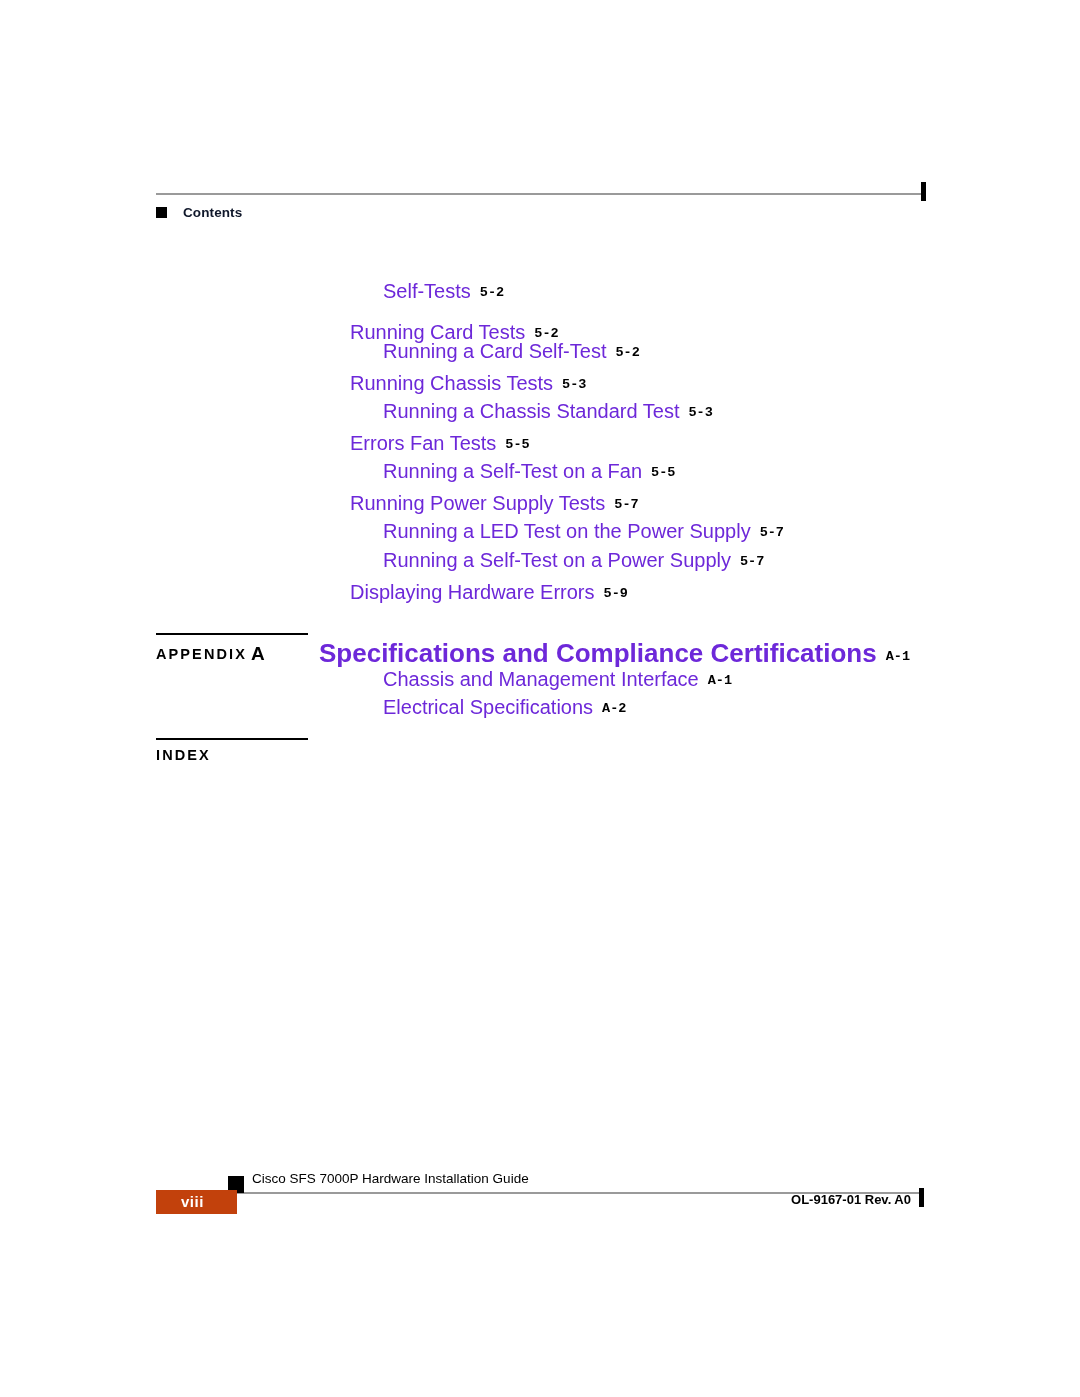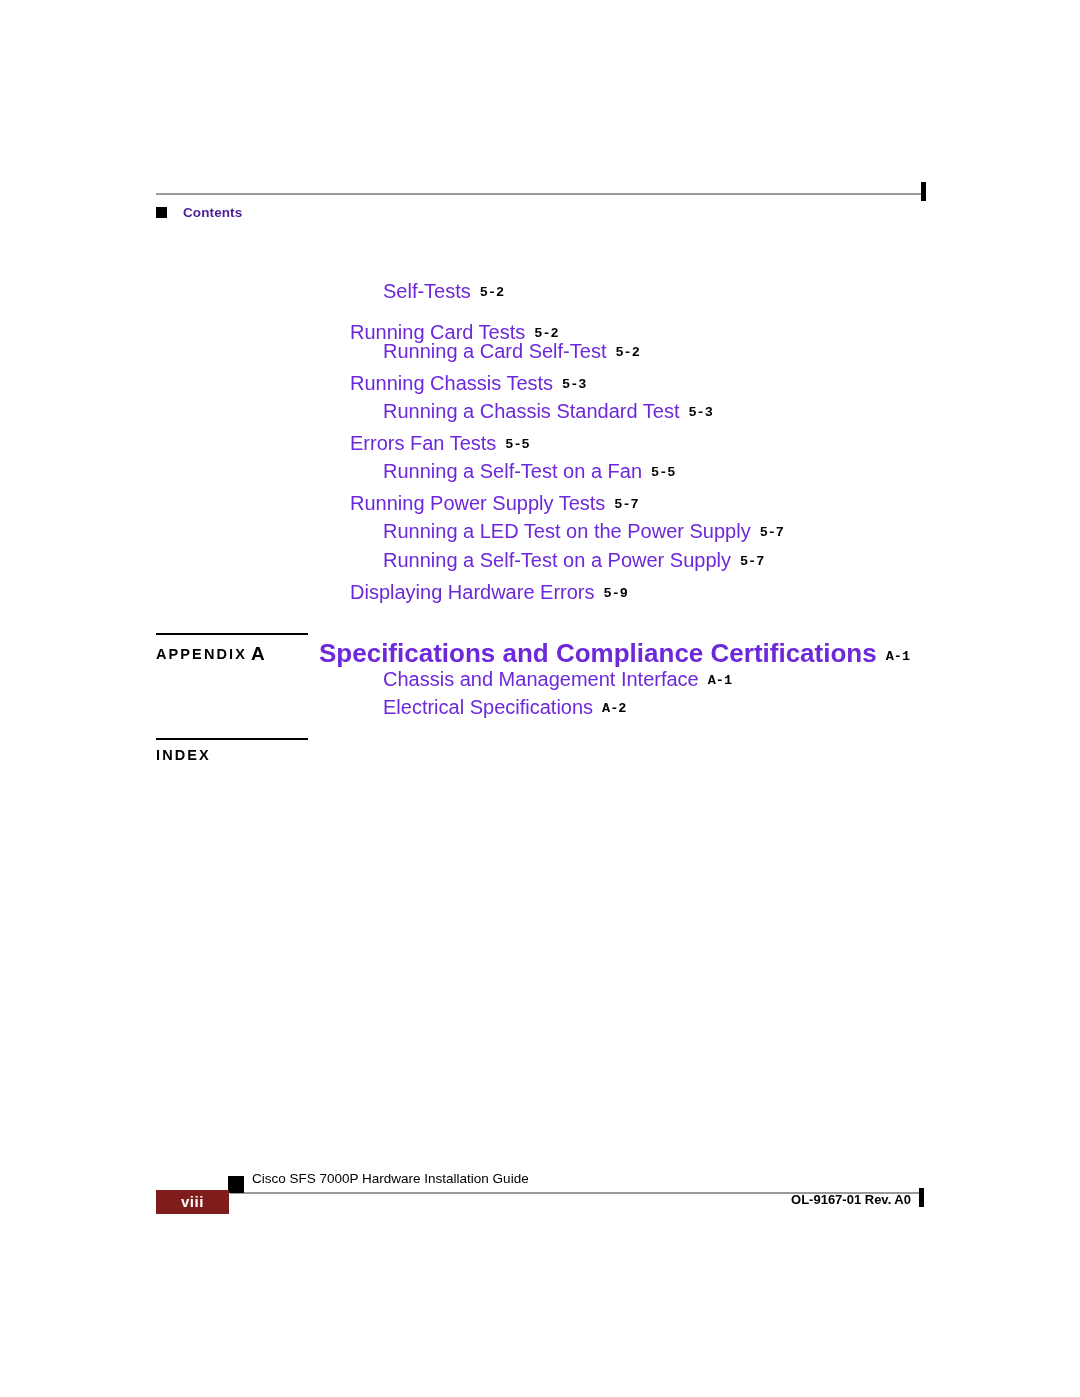--- a/index.html
+++ b/index.html
@@ -53,21 +53,21 @@
     height: 11px;
     background: #000000;
   }
   .header-label {
     position: absolute;
     left: 27px;
     top: 12px;
     font-size: 13.5px;
     font-weight: bold;
     letter-spacing: 0.1px;
-    color: #4c1d95;
+    color: #0f172a;
     white-space: nowrap;
   }
 
   
   .toc {
     position: absolute;
     left: 0;
     top: 0;
     width: 1080px;
   }
@@ -158,21 +158,22 @@
     width: 16px;
     height: 17px;
     background: #000000;
   }
   .footer-pagebox {
     position: absolute;
     left: 156px;
     top: 1190px;
     width: 73px;
     height: 24px;
-    background: #7f1d1d;
+    background: #c2410c;
+    padding-left: 8px;
   }
   .footer-pagenum {
     position: absolute;
     left: 0;
     top: 0;
     width: 73px;
     height: 24px;
     line-height: 24px;
     text-align: center;
     color: #ffffff;

